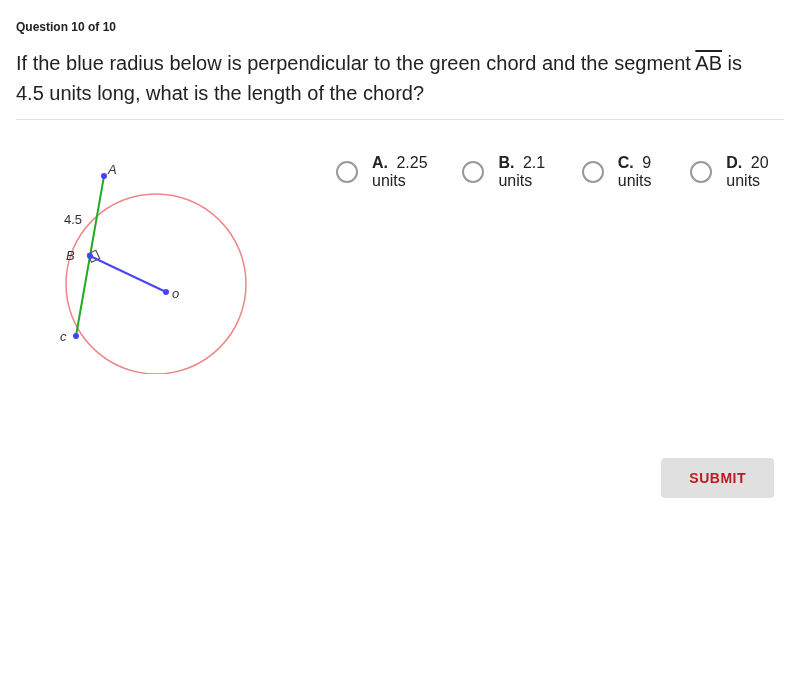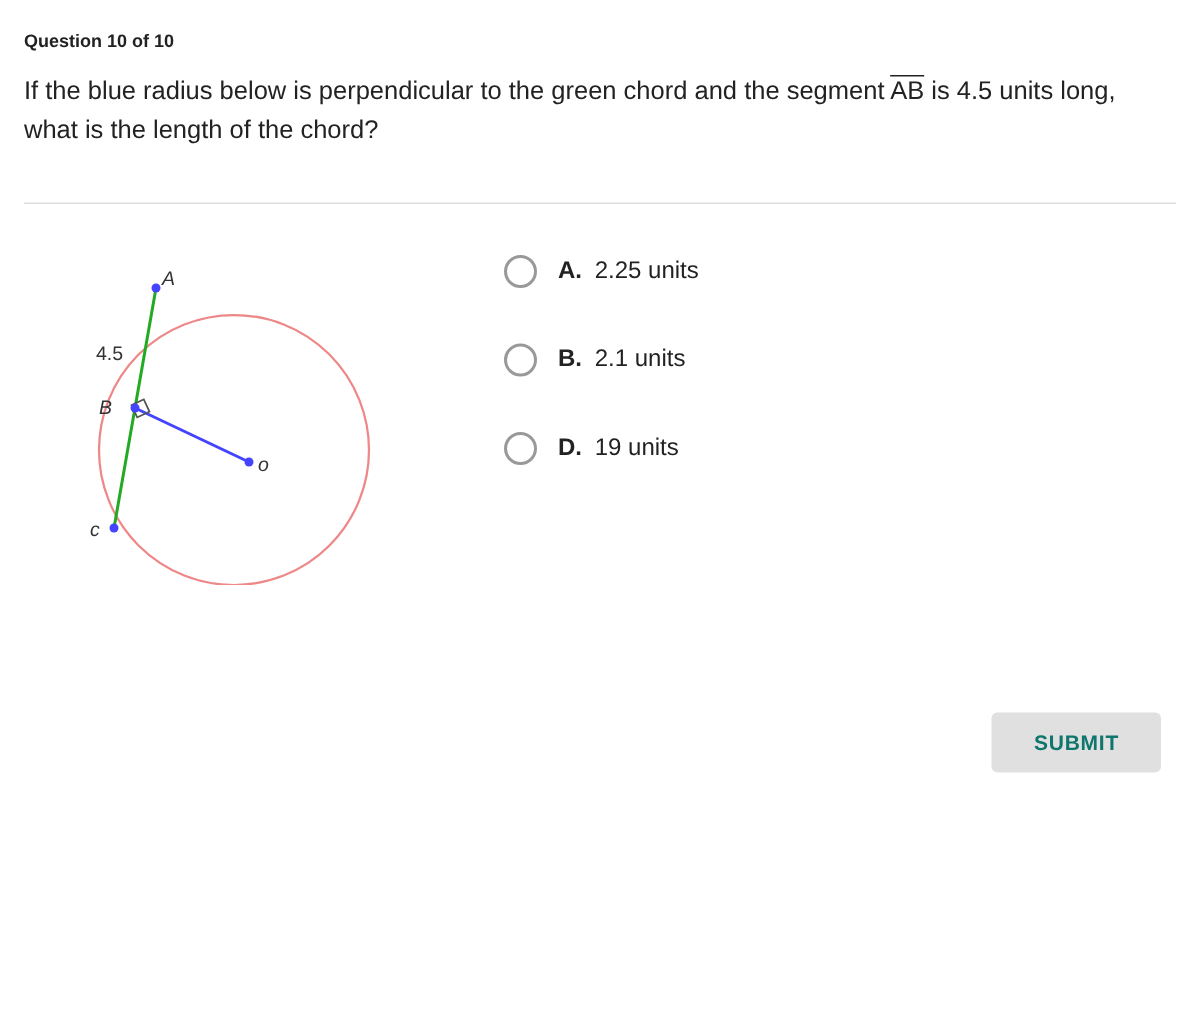--- a/index.html
+++ b/index.html
@@ -10,23 +10,23 @@
       width: 800px;
       min-height: 674px;
       padding: 20px 16px;
     }
     .question-counter {
       font-weight: bold;
       font-size: 12px;
       margin-bottom: 14px;
     }
     .question-text {
-      font-size: 17px;
+      font-size: 20px;
       line-height: 1.5;
-      margin-bottom: 36px;
+      margin-bottom: 11px;
       max-width: 740px;
     }
     .question-text .overline {
       text-decoration: overline;
     }
     .divider {
       border: none;
       border-top: 1px solid #ddd;
       margin: 8px 0 24px 0;
     }
@@ -36,22 +36,21 @@
       align-items: flex-start;
       gap: 60px;
       padding-left: 20px;
     }
     .diagram-area {
       width: 240px;
       flex-shrink: 0;
     }
     .options-area {
       display: flex;
-      flex-direction: column;
-      gap: 37px;
+      gap: 22px;
       padding-top: 10px;
     }
     .option-row {
       display: flex;
       align-items: center;
       gap: 14px;
       cursor: pointer;
     }
     .radio-circle {
       width: 22px;
@@ -69,21 +68,21 @@
       margin-right: 4px;
     }
     .submit-row {
       display: flex;
       justify-content: flex-end;
       margin-top: 80px;
       padding-right: 10px;
     }
     .submit-btn {
       background: #e0e0e0;
-      color: #0f766e;
+      color: #b91c1c;
       border: none;
       padding: 12px 28px;
       font-size: 14px;
       font-weight: bold;
       letter-spacing: 0.5px;
       border-radius: 4px;
       cursor: pointer;
       text-transform: uppercase;
     }
     svg text {
@@ -143,22 +142,29 @@
     <div class="option-row">
       <div class="radio-circle"></div>
       <span class="option-label">
         <span class="option-letter">B.</span>
         <span>2.1 units</span>
       </span>
     </div>
     <div class="option-row">
       <div class="radio-circle"></div>
       <span class="option-label">
+        <span class="option-letter">C.</span>
+        <span>9 units</span>
+      </span>
+    </div>
+    <div class="option-row">
+      <div class="radio-circle"></div>
+      <span class="option-label">
         <span class="option-letter">D.</span>
-        <span>19 units</span>
+        <span>20 units</span>
       </span>
     </div>
   </div>
 </div>
 
 <div class="submit-row">
   <button class="submit-btn">SUBMIT</button>
 </div>
 
 </body></html>

